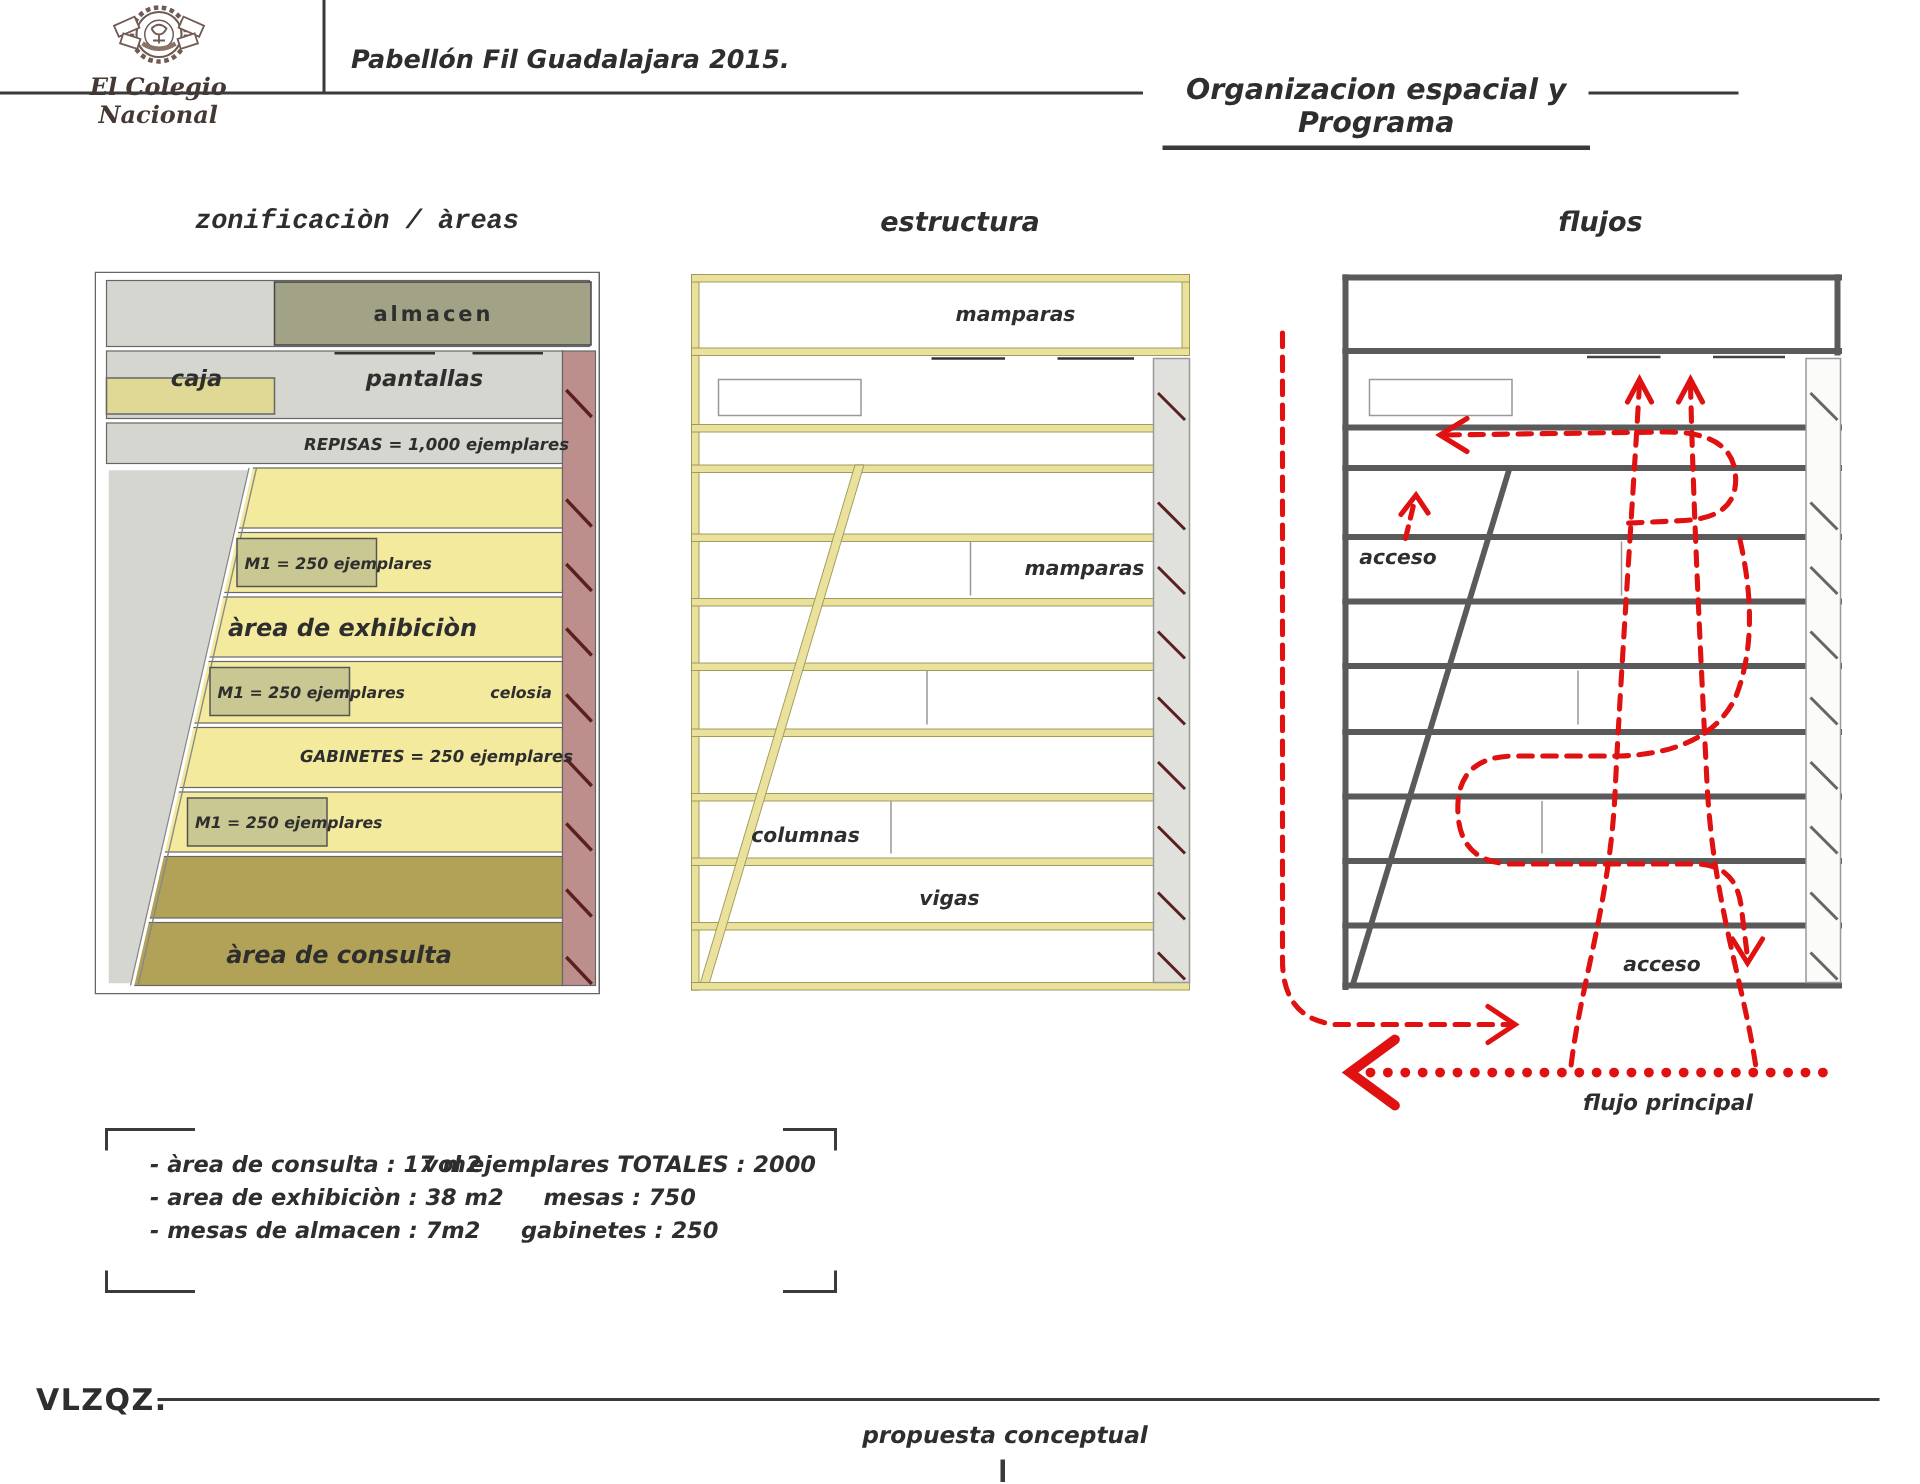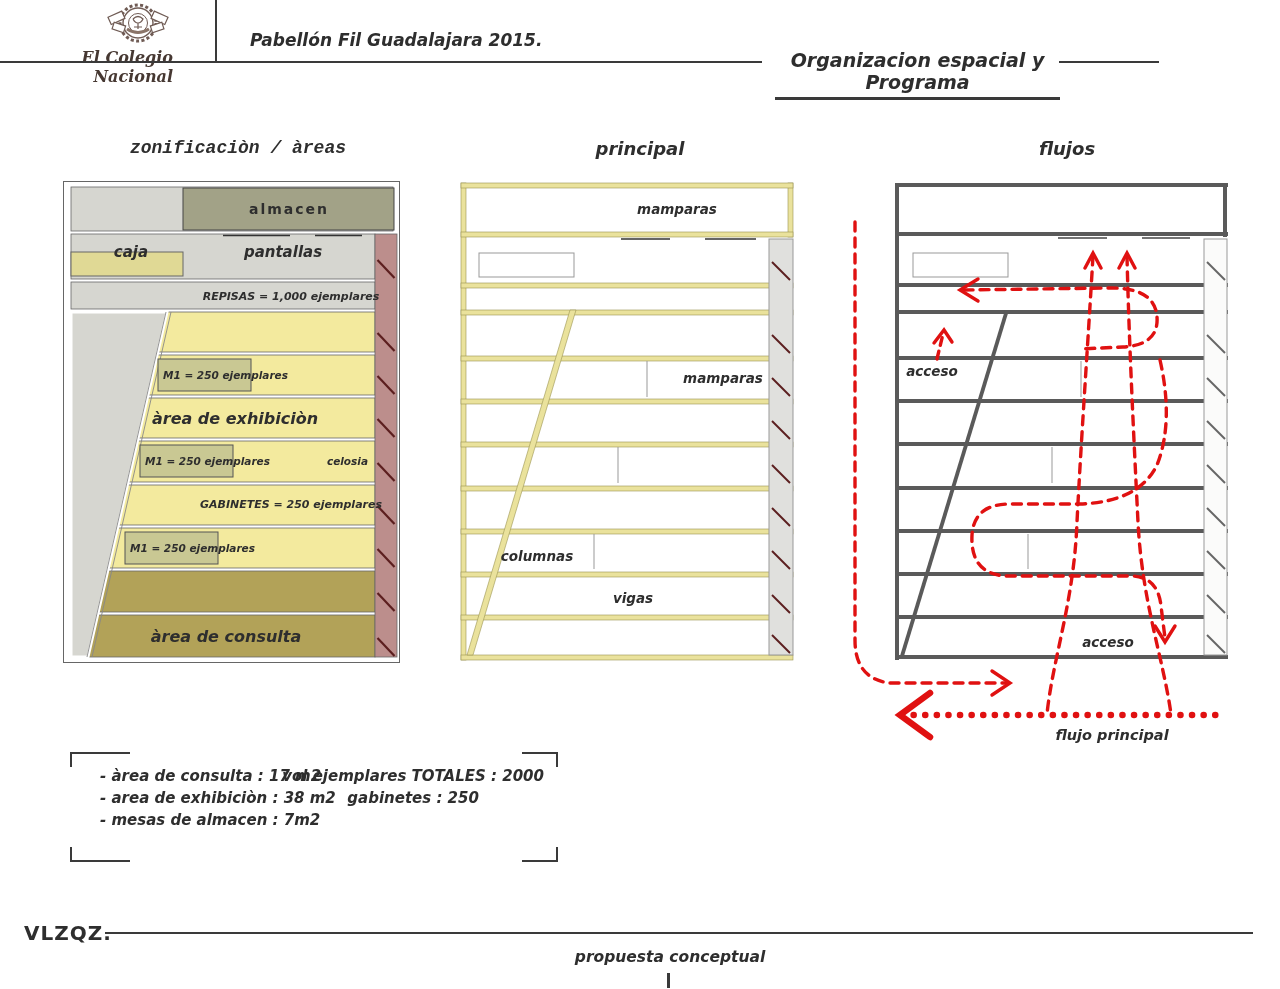--- a/index.html
+++ b/index.html
@@ -3,24 +3,24 @@
 <meta charset="utf-8">
 <style>
   html,body{margin:0;padding:0;background:#fff;}
   #board{position:relative;width:1280px;height:989px;background:#ffffff;overflow:hidden;
          font-family:"DejaVu Sans","Liberation Sans",sans-serif;color:#2e2e2e;}
   .abs{position:absolute;}
   
   #hdr-divider{left:215px;top:0;width:2px;height:62px;background:#3a3a3a;}
   #hdr-rule-left{left:0;top:61px;width:762px;height:2px;background:#3a3a3a;}
   #hdr-rule-right{left:1059px;top:61px;width:100px;height:2px;background:#3a3a3a;}
-  #project-title{left:234px;top:30px;font-size:17px;font-weight:bold;font-style:italic;margin-left:16px;}
+  #project-title{left:234px;top:30px;font-size:17px;font-weight:bold;font-style:italic;}
   #board-title{left:775px;top:26px;width:285px;text-align:center;font-size:19px;
                font-weight:bold;font-style:italic;border-bottom:3px solid #3a3a3a;padding-bottom:4px;margin-top:23px;}
-  #logo-block{left:38px;top:2px;width:135px;text-align:right;}
+  #logo-block{left:38px;top:2px;width:135px;text-align:center;}
   #logo-name{font-family:"DejaVu Serif","Liberation Serif",serif;font-style:italic;font-weight:bold;
              font-size:16px;color:#463832;margin-top:-2px;}
   
   .dg-title{top:138px;font-size:18px;font-weight:bold;font-style:italic;text-align:center;}
   #t-zoni{left:118px;width:240px;font-family:Liberation Mono, monospace;}
   #t-estr{left:540px;width:200px;}
   #t-fluj{left:967px;width:200px;}
   
   #summary{left:70px;top:752px;width:488px;height:110px;}
   .corner{position:absolute;width:58px;height:13px;}
@@ -61,21 +61,21 @@
     </svg>
     <div id="logo-name">El Colegio Nacional</div>
   </div>
   <div class="abs" id="hdr-divider"></div>
   <div class="abs" id="project-title">Pabellón Fil  Guadalajara 2015.</div>
   <div class="abs" id="board-title">Organizacion espacial  y Programa</div>
   <div class="abs" id="hdr-rule-left"></div>
   <div class="abs" id="hdr-rule-right"></div>
 
   <div class="abs dg-title" id="t-zoni">zonificaciòn / àreas</div>
-  <div class="abs dg-title" id="t-estr">principal</div>
+  <div class="abs dg-title" id="t-estr">estructura</div>
   <div class="abs dg-title" id="t-fluj">flujos</div>
 
   <svg class="abs" style="left:63px;top:181px" width="337" height="482" viewBox="0 0 337 482">
     <rect x="0.5" y="0.5" width="336" height="481" fill="#fff" stroke="#666"></rect>
     <g stroke="#666" stroke-width="0.8">
       <rect x="8" y="6" width="322" height="44" style="fill:var(--band-gray)"></rect>
       <rect x="8" y="53" width="304" height="45" style="fill:var(--band-gray)"></rect>
       <rect x="8" y="101" width="304" height="27" style="fill:var(--band-gray)"></rect>
       <rect x="8" y="131" width="304" height="40" style="fill:var(--band-yellow)"></rect>
       <rect x="8" y="174" width="304" height="40" style="fill:var(--band-yellow)"></rect>
@@ -242,20 +242,21 @@
     <div class="corner c-bl"></div>
     <div class="corner c-tr"></div>
     <div class="corner c-br"></div>
     <div id="area-list">
       <div>- àrea de consulta : 17 m2</div>
       <div>- area de exhibiciòn : 38 m2</div>
       <div>- mesas de almacen : 7m2</div>
     </div>
     <div id="vol-list">
       <div>vol ejemplares TOTALES : 2000</div>
+      <div>mesas : 750</div>
       <div>gabinetes : 250</div>
     </div>
   </div>
 
   <div class="abs" id="sig">VLZQZ.</div>
   <div class="abs" id="foot-rule"></div>
   <div class="abs" id="caption">propuesta conceptual</div>
   <div class="abs" id="caption-tick"></div>
 
 </div>

